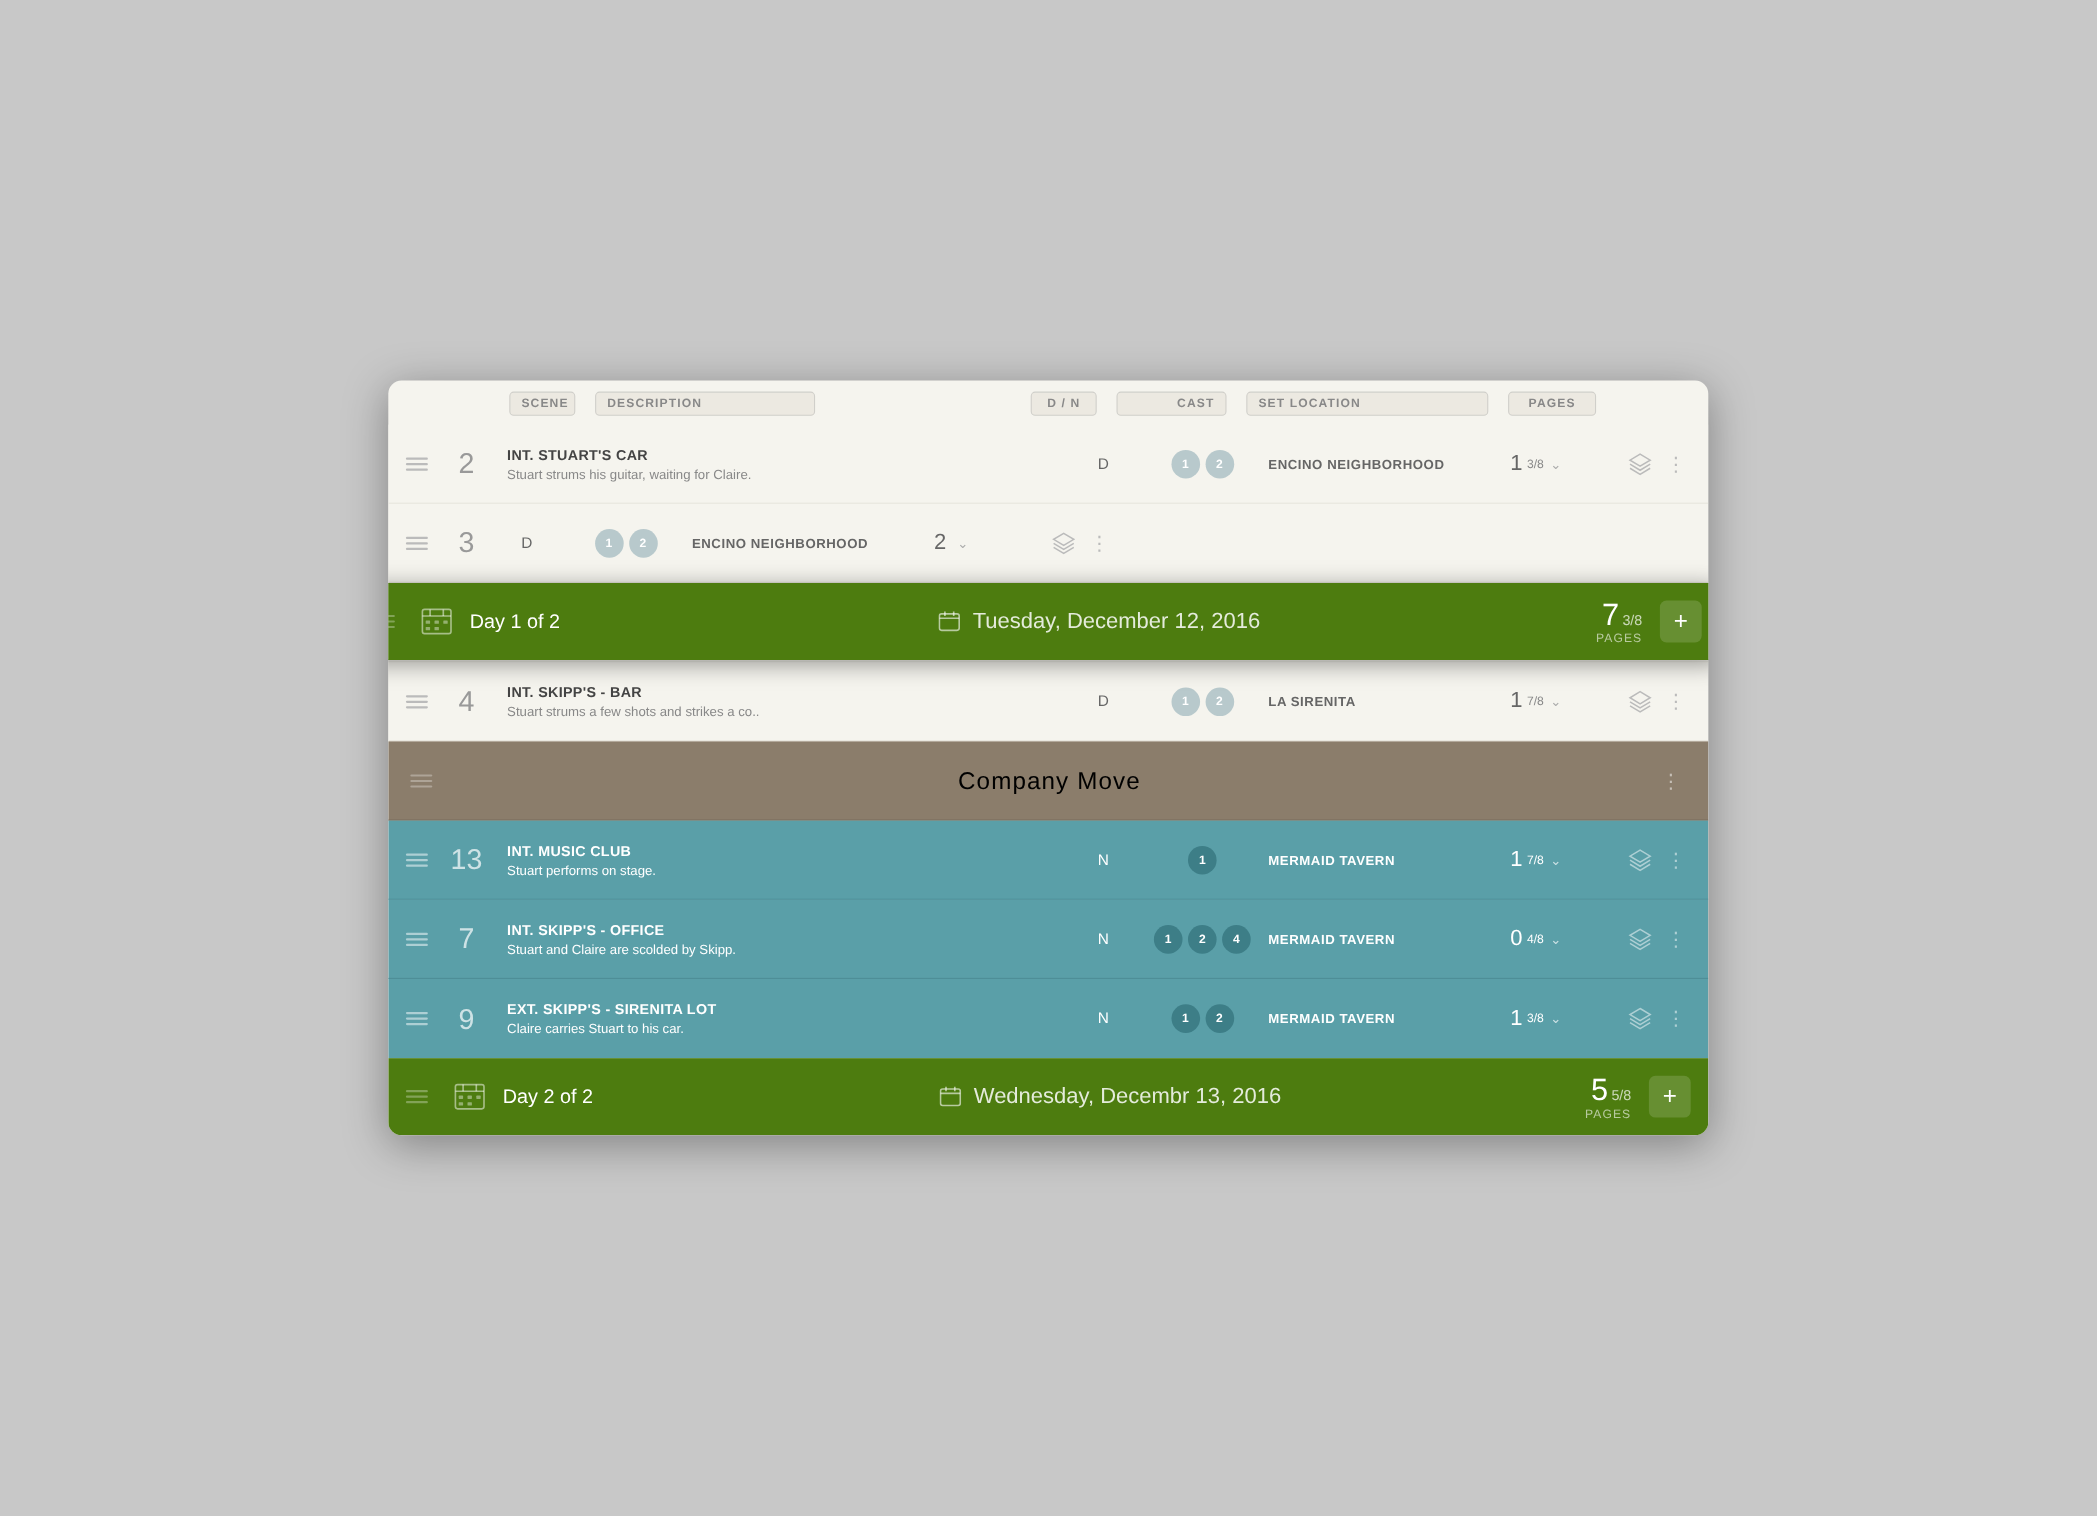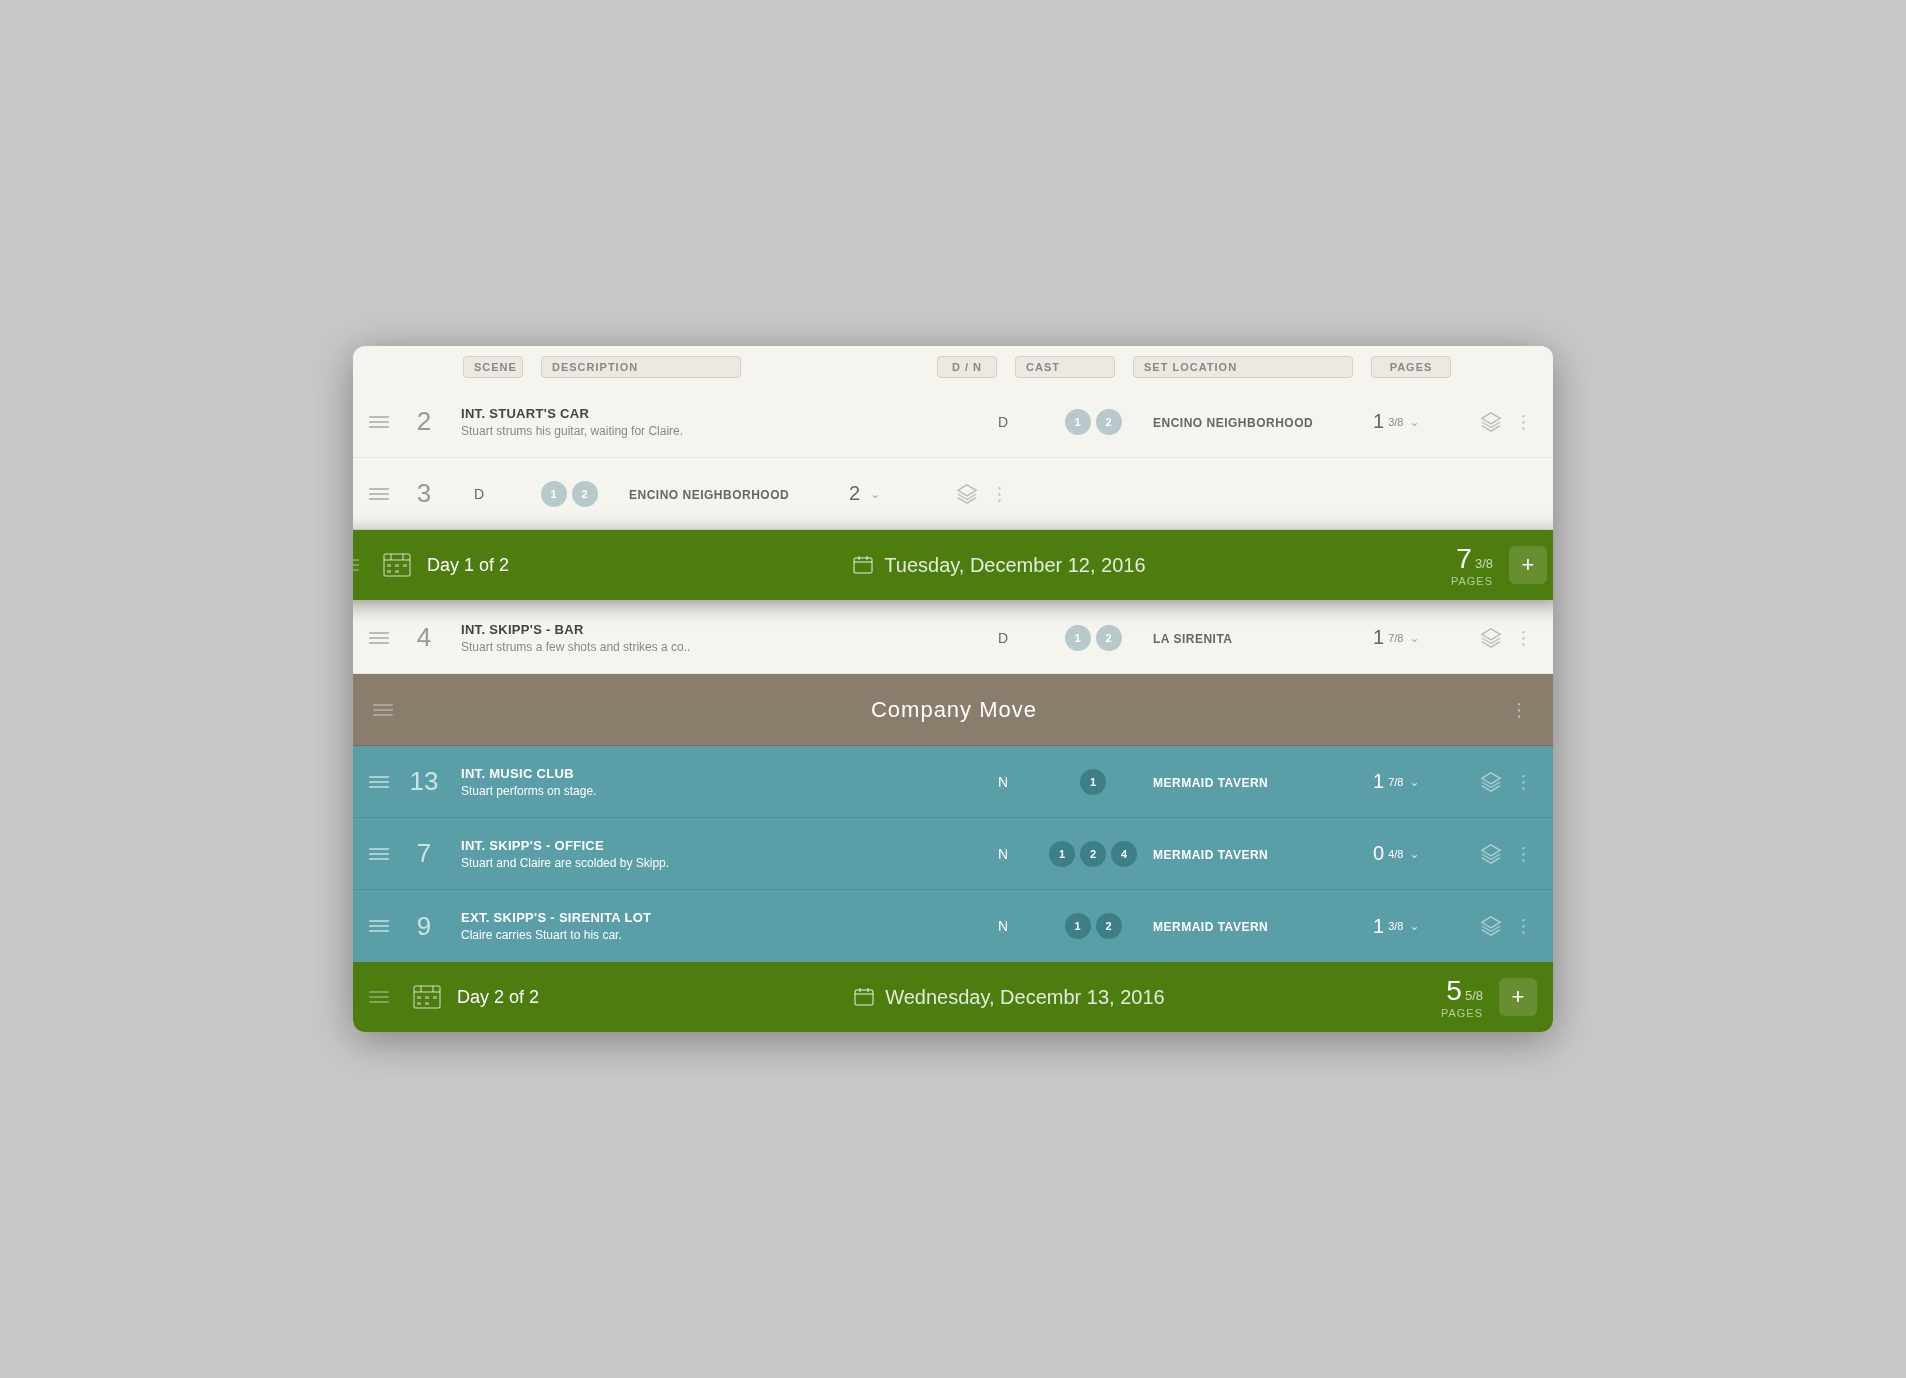--- a/index.html
+++ b/index.html
@@ -29,21 +29,21 @@
       text-transform: uppercase;
       border: 1px solid #d0cfca;
       border-radius: 4px;
       padding: 4px 10px;
       margin-right: 8px;
       background: #ece9e1;
     }
     .col-header.scene { width: 60px; text-align: center; }
     .col-header.description { width: 200px; }
     .col-header.dm { width: 60px; text-align: center; }
-    .col-header.cast { width: 100px; text-align: left; }
+    .col-header.cast { width: 100px; text-align: right; }
     .col-header.location { width: 220px; }
     .col-header.pages { width: 80px; text-align: center; }
 
     
     .scene-row {
       display: flex;
       align-items: center;
       border-bottom: 1px solid #e5e3da;
       padding: 12px 16px;
       background: #f5f4ee;
@@ -213,21 +213,21 @@
     }
     .company-move-drag {
       width: 30px;
       flex-shrink: 0;
     }
     .company-move-title {
       flex: 1;
       text-align: center;
       font-size: 22px;
       font-weight: 300;
-      color: #ffffff;
+      color: #000000;
       letter-spacing: 1px;
     }
     .company-move-more {
       width: 28px;
       display: flex;
       justify-content: center;
     }
 
     
     .day-header {

